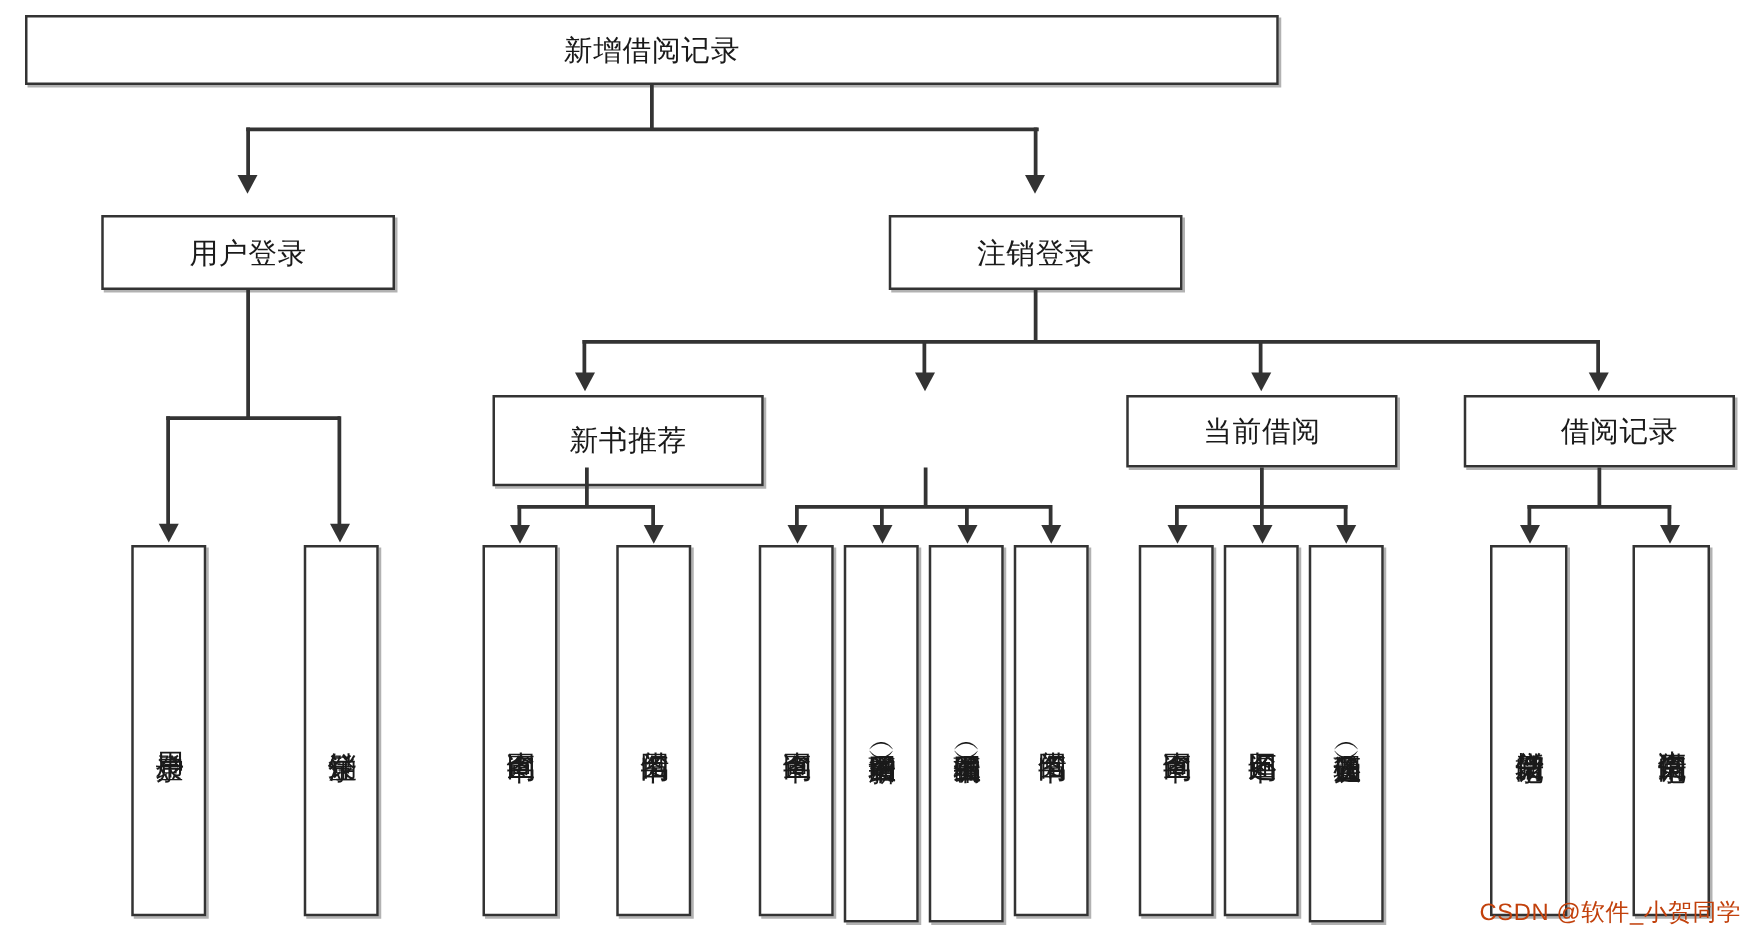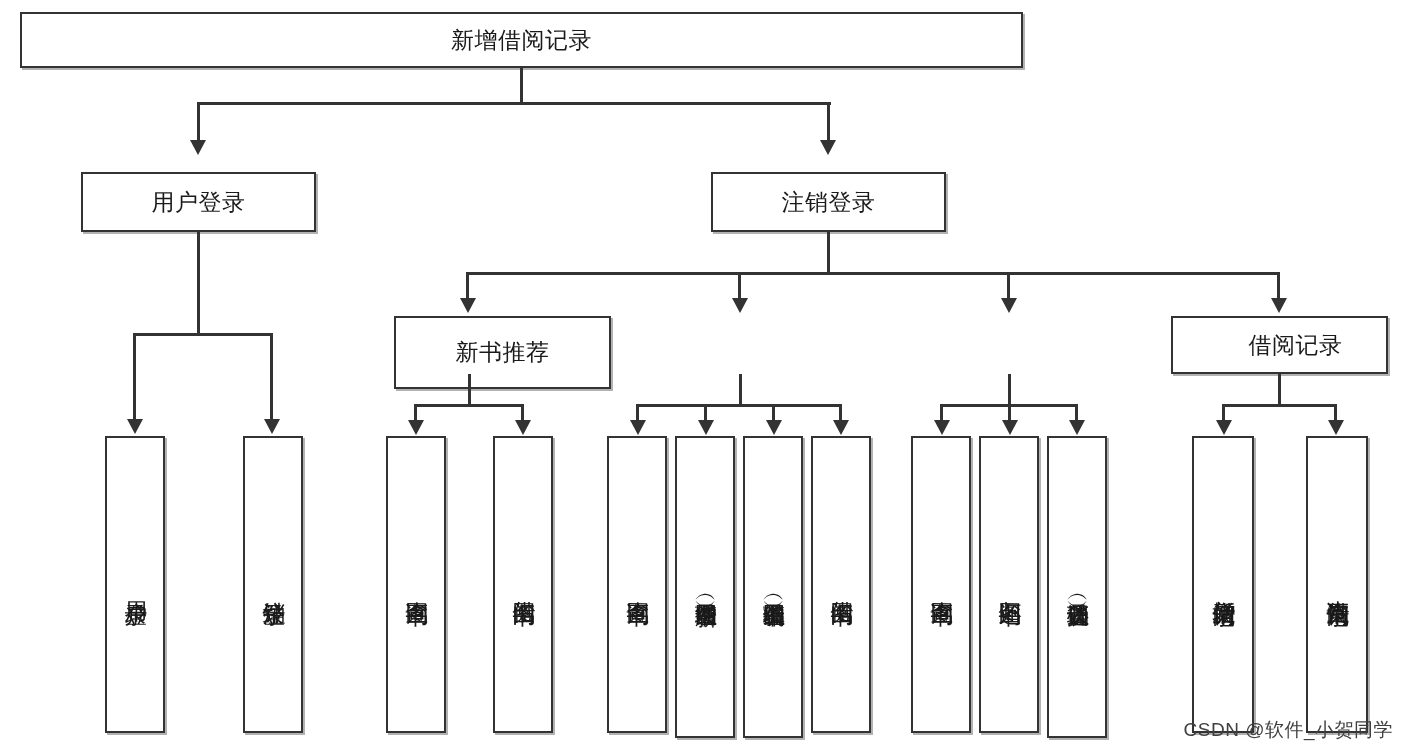--- a/index.html
+++ b/index.html
@@ -68,21 +68,21 @@
     height: 0;
     border-left: 8px solid transparent;
     border-right: 8px solid transparent;
     border-top: 15px solid #333333;
   }
   .watermark {
     position: absolute;
     right: 12px;
     bottom: 4px;
     font-size: 19px;
-    color: #404040;
+    color: #c2410c;
     letter-spacing: 0.5px;
     white-space: nowrap;
     pointer-events: none;
   }
 </style>
 </head>
 <body>
 
 <div id="canvas">
 
@@ -121,20 +121,23 @@
   <div class="vline" style="left:738px; top:272px; width:3px; height:28px;"></div>
   <div class="arrow" style="left:732px; top:298px;"></div>
   <div class="vline" style="left:1007px; top:272px; width:3px; height:28px;"></div>
   <div class="arrow" style="left:1001px; top:298px;"></div>
   <div class="vline" style="left:1277px; top:272px; width:3px; height:28px;"></div>
   <div class="arrow" style="left:1271px; top:298px;"></div>
 
   <div class="node" style="left:361px; top:316px; width:217px; height:73px;margin-left:33px;">
     <span class="label">新书推荐</span>
   </div>
+  <div class="node" style="left:901px; top:316px; width:217px; height:58px;">
+    <span class="label">当前借阅</span>
+  </div>
   <div class="node" style="left:1171px; top:316px; width:217px; height:58px;padding-left:32px;">
     <span class="label">借阅记录</span>
   </div>
 
   <div class="vline" style="left:468px; top:374px; width:3px; height:32px;"></div>
   <div class="hline" style="left:414px; top:404px; width:110px; height:3px;"></div>
   <div class="vline" style="left:414px; top:404px; width:3px; height:18px;"></div>
   <div class="arrow" style="left:408px; top:420px;"></div>
   <div class="vline" style="left:521px; top:404px; width:3px; height:18px;"></div>
   <div class="arrow" style="left:515px; top:420px;"></div>

